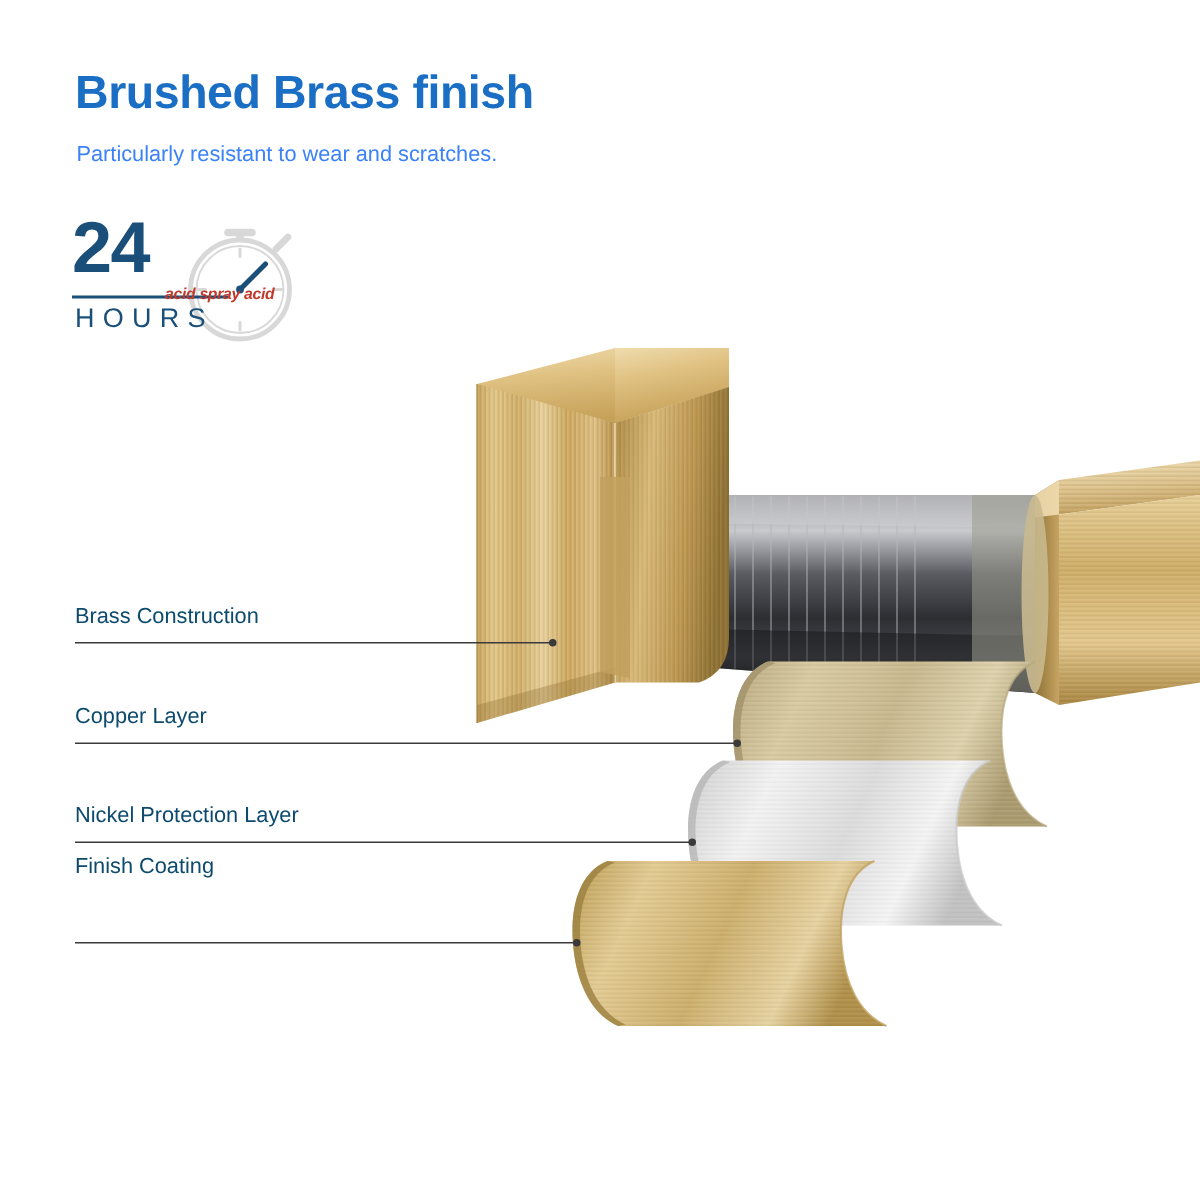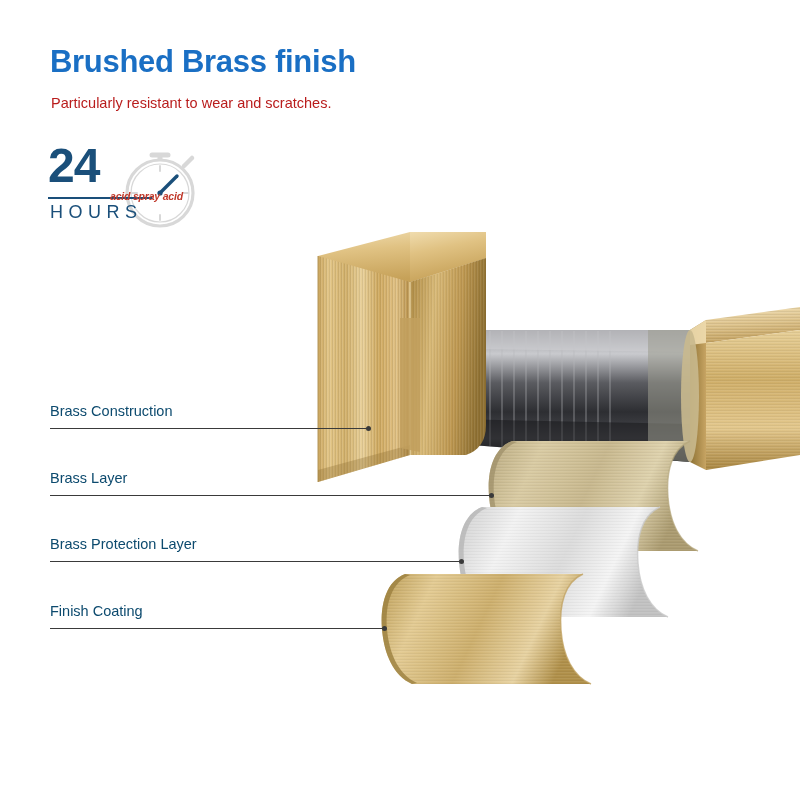--- a/index.html
+++ b/index.html
@@ -33,21 +33,21 @@
     letter-spacing: -0.3px;
     color: #1a6fc4;
     white-space: nowrap;
   }
   .subtitle {
     position: absolute;
     left: 51px;
     top: 95px;
     font-size: 14.5px;
     font-weight: normal;
-    color: #b91c1c;
+    color: #3b82f6;
     white-space: nowrap;
   }
 
   
   .badge {
     position: absolute;
     left: 48px;
     top: 140px;
     width: 160px;
     height: 95px;
@@ -308,30 +308,30 @@
     </g>
   </svg>
 
   <div>
     <div class="callout-label" style="left:50px; top:403px;">Brass Construction</div>
     <div class="callout-line" style="left:50px; top:428px; width:320px;"></div>
     <div class="callout-dot" style="left:366px; top:426px;"></div>
   </div>
 
   <div>
-    <div class="callout-label" style="left:50px; top:470px;">Brass Layer</div>
+    <div class="callout-label" style="left:50px; top:470px;">Copper Layer</div>
     <div class="callout-line" style="left:50px; top:495px; width:443px;"></div>
     <div class="callout-dot" style="left:489px; top:493px;"></div>
   </div>
 
   <div>
-    <div class="callout-label" style="left:50px; top:536px;">Brass Protection Layer</div>
+    <div class="callout-label" style="left:50px; top:536px;">Nickel Protection Layer</div>
     <div class="callout-line" style="left:50px; top:561px; width:413px;"></div>
     <div class="callout-dot" style="left:459px; top:559px;"></div>
   </div>
 
   <div>
-    <div class="callout-label" style="left:50px; top:603px;text-align:right;">Finish Coating</div>
+    <div class="callout-label" style="left:50px; top:570px;text-align:right;">Finish Coating</div>
     <div class="callout-line" style="left:50px; top:628px; width:336px;"></div>
     <div class="callout-dot" style="left:382px; top:626px;"></div>
   </div>
 
 </div>
 
 </body></html>

